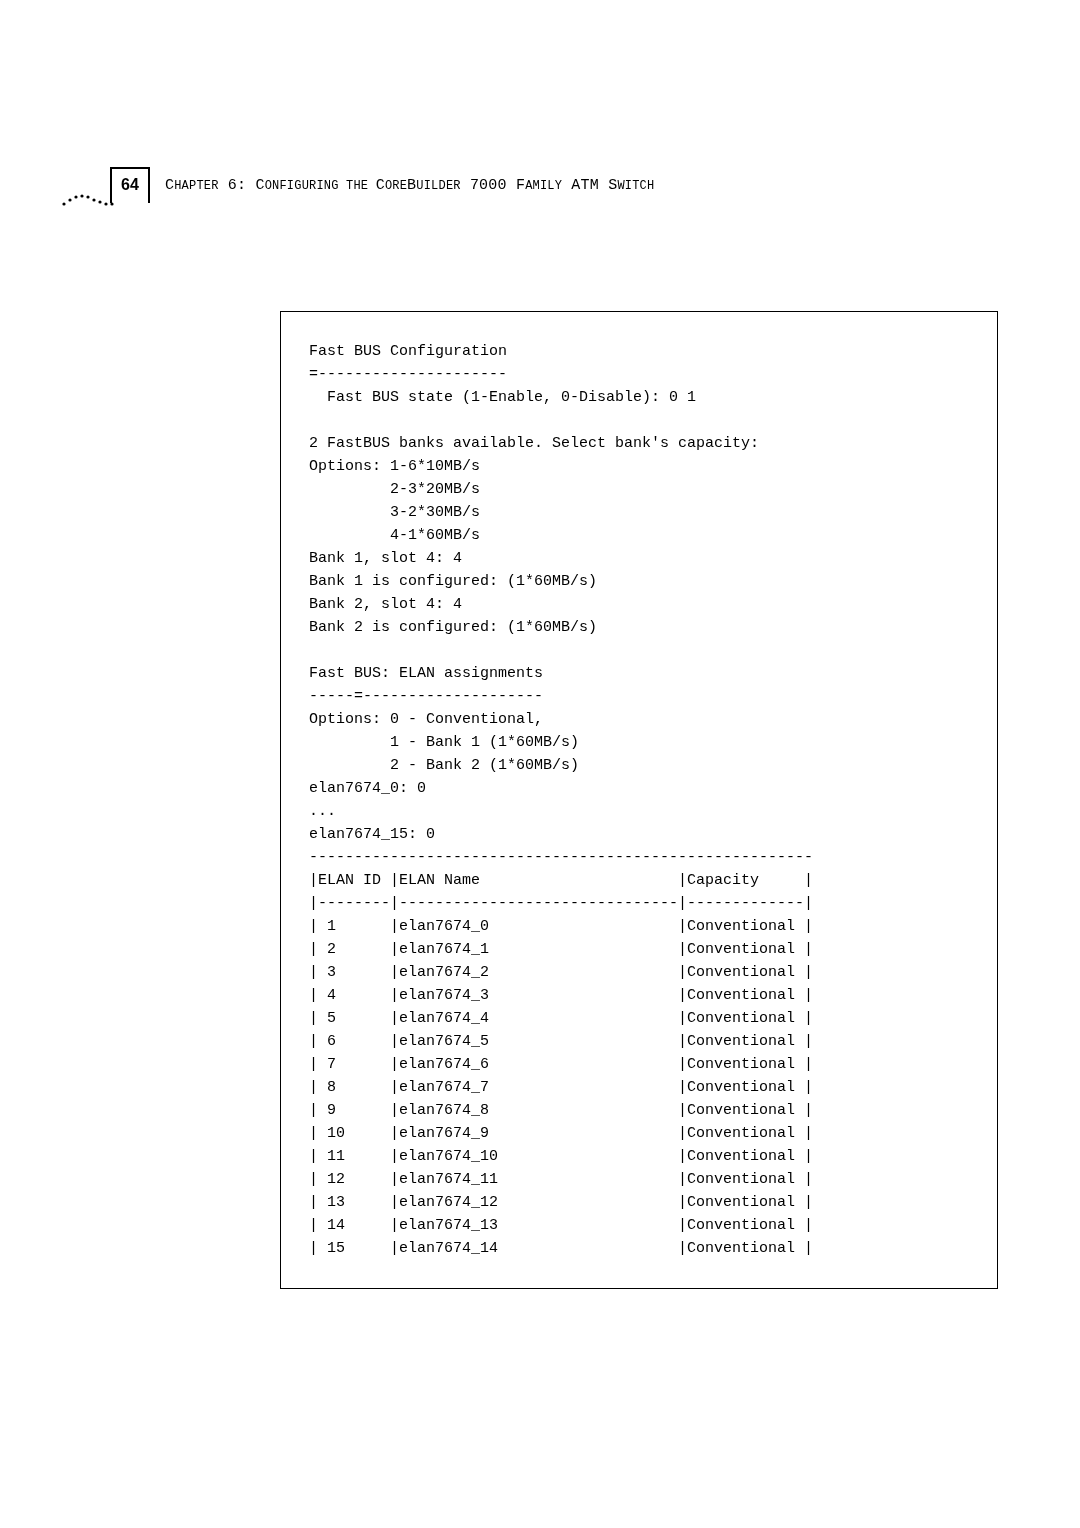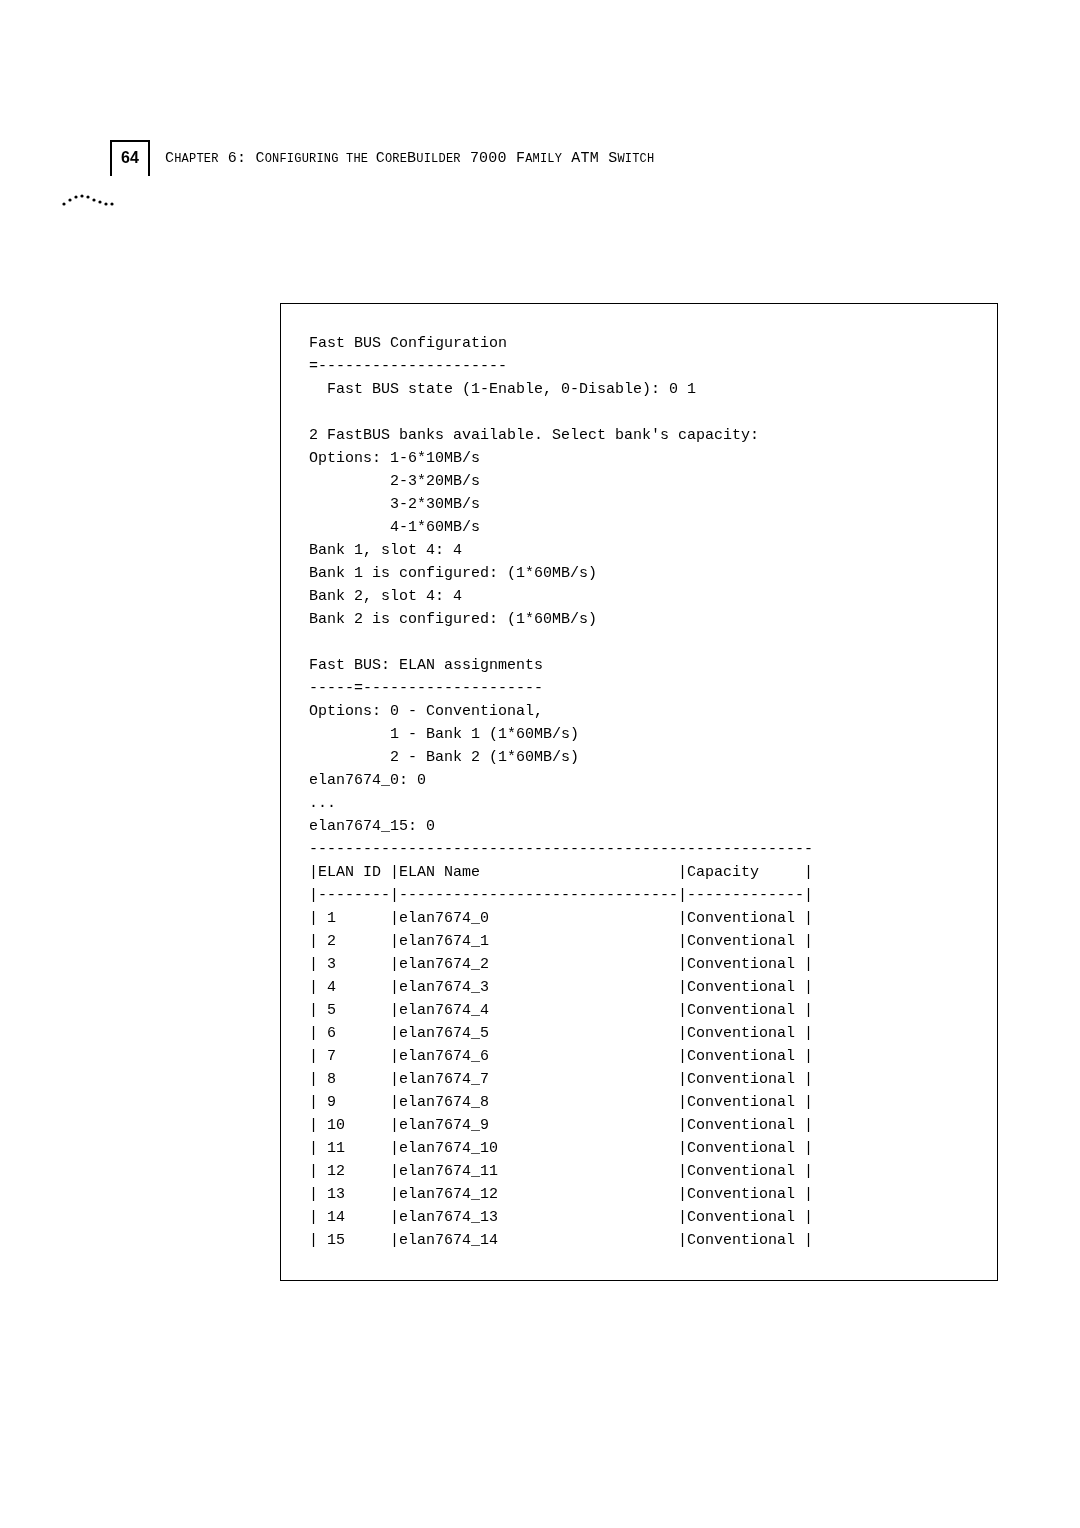--- a/index.html
+++ b/index.html
@@ -12,21 +12,21 @@
   }
   .page {
     width: 1080px;
     height: 1528px;
     position: relative;
     box-sizing: border-box;
     padding: 140px 80px 60px 80px;
   }
   .header-row {
     position: absolute;
-    top: 146px;
+    top: 173px;
     left: 40px;
     right: 60px;
     height: 36px;
   }
   .page-num-box {
     position: absolute;
     left: 70px;
     top: -6px;
     width: 40px;
     height: 36px;
@@ -53,21 +53,21 @@
     left: 60px;
     top: 190px;
     width: 60px;
     height: 20px;
   }
   .dots-deco svg { width: 60px; height: 20px; }
 
   .terminal-box {
     position: absolute;
     left: 280px;
-    top: 303px;
+    top: 311px;
     width: 718px;
     border: 1px solid #000;
     padding: 28px 22px 28px 28px;
     box-sizing: border-box;
     font-family: "Courier New", Courier, monospace;
     font-size: 15px;
     line-height: 23px;
     white-space: pre;
     color: #000;
   }

